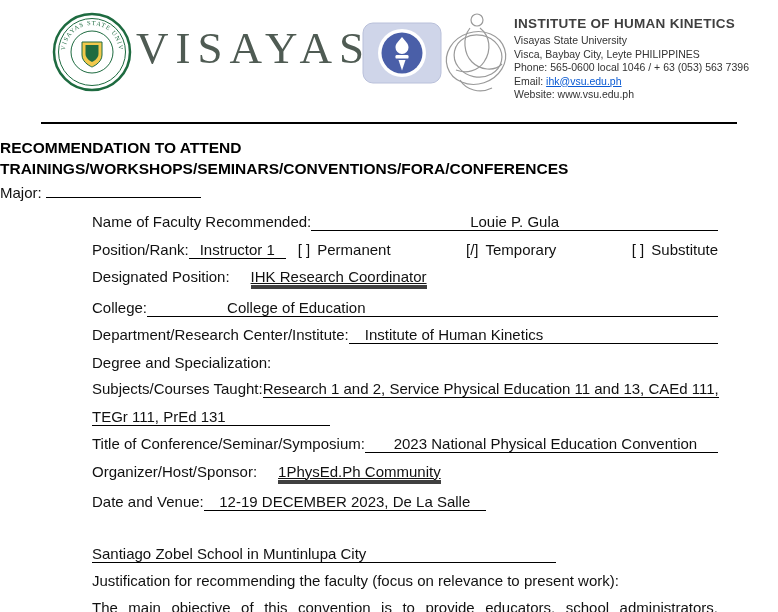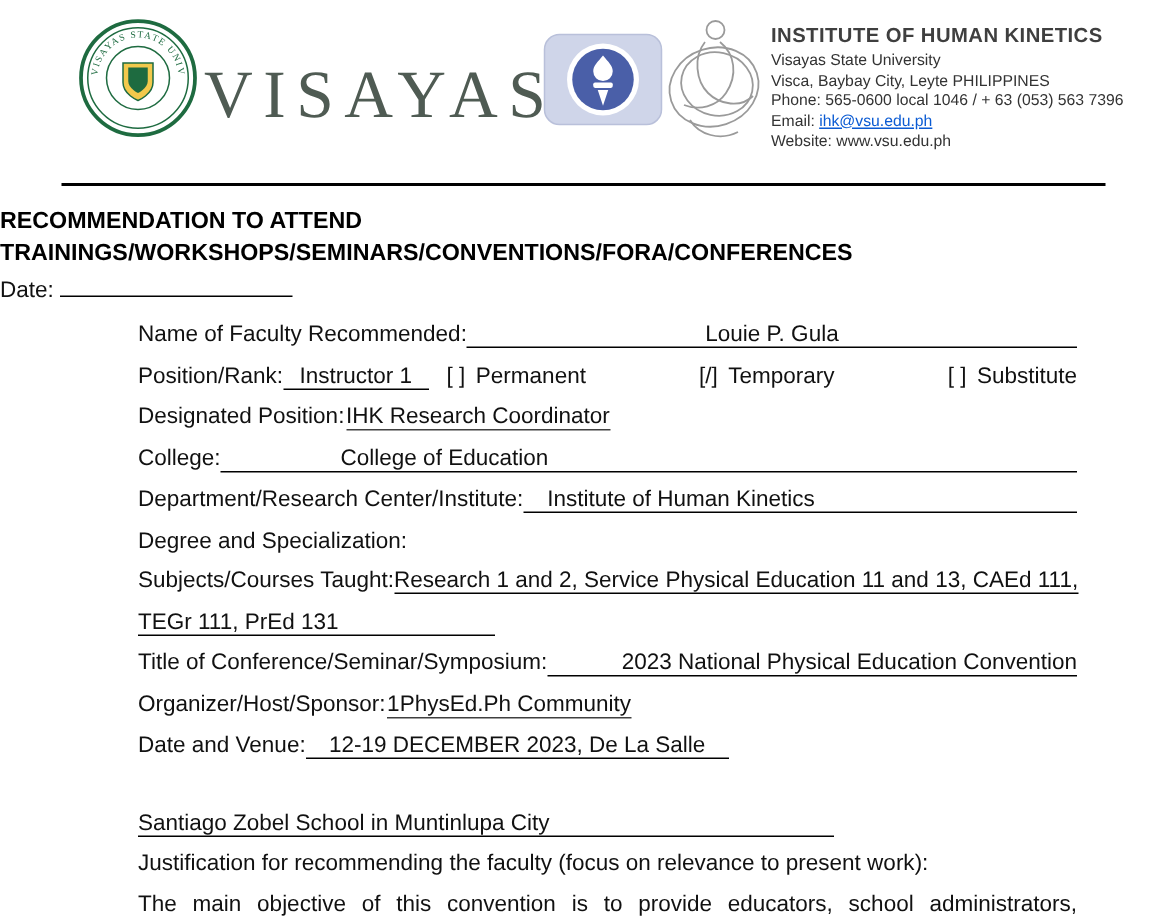--- a/index.html
+++ b/index.html
@@ -4,21 +4,21 @@
 <style>
   html,body { margin:0; padding:0; background:#fff; }
   .page {
     position:relative; width:778px; height:612px; overflow:hidden;
     background:#fff; font-family:"Liberation Sans", sans-serif; color:#111;
   }
 
   
   .masthead { position:relative; height:122px; }
   .seal     { position:absolute; left:52px;  top:12px; }
-  .wordmark { position:absolute; left:136px; top:39px; }
+  .wordmark { position:absolute; left:136px; top:24px; }
   .wm1 { font-family:"Liberation Serif", serif; font-size:45px; letter-spacing:7px;
          color:#4f5b53; line-height:48px; }
   .wm2 { font-family:"Liberation Serif", serif; font-size:15px; letter-spacing:4.5px;
          color:#4f5b53; padding-left:4px; margin-top:1px; }
   .torchlogo { position:absolute; left:362px; top:22px; }
   .ihklogo   { position:absolute; left:440px; top:6px;  }
   .contact { position:absolute; left:514px; top:16px; }
   .inst { font-weight:bold; font-size:13.5px; color:#3f3f3f; letter-spacing:0.3px; margin-bottom:3px; }
   .contact .cl { font-size:10.5px; color:#333; line-height:13.5px; }
   .contact a.link { color:#0b5bd3; text-decoration:underline; }
@@ -31,25 +31,25 @@
   .daterow { font-size:15px; margin-top:4px; }
   .dateline { display:inline-block; width:155px; border-bottom:1px solid #000; height:14px; margin-left:4px; }
 
   
   .formbody { margin:13px 60px 0 92px; font-size:15px; }
   .row { display:flex; align-items:baseline; margin-bottom:10.5px; line-height:16px; }
   .lbl { white-space:pre;text-align:center; }
   .fill { flex:1; border-bottom:1px solid #000; text-align:center; white-space:nowrap; min-height:16px; }
   .fill.vleft  { text-align:left; padding-left:16px; }
   .fill.vcoll  { text-align:left; padding-left:80px; }
-  .fill.vnear  { text-align:right; padding-left:8px; }
+  .fill.vnear  { text-align:center; padding-left:8px; }
   .fill.short  { flex:0 0 auto; width:97px; }
   .fill.dv     { flex:0 0 auto; width:282px; }
   .fill.endgap { margin-right:18px; }
-  .uval { border-bottom:1px solid #404040; margin-left:1px; white-space:nowrap; }
+  .uval { border-bottom:4px solid #404040; margin-left:21px; white-space:nowrap;text-decoration:underline; }
   .contspan { display:inline-block; border-bottom:1px solid #000; white-space:nowrap; }
   .w-subj2 { width:238px; }
   .w-venue2 { width:464px;margin-top:24px; }
 
   .cbgroup { flex:1; display:flex; justify-content:space-between; padding-left:12px; }
   .cbitem { white-space:pre; }
   .cbitem .box { margin-right:7px; }
 
   .ital { }
   .para-line { line-height:16px; padding-bottom:6px; border-bottom:1px solid #000;
@@ -119,21 +119,21 @@
       </div>
     </div>
   </div>
 
   <div class="rule"></div>
 
   <div class="titleblock">
     <div class="t-line">RECOMMENDATION TO ATTEND</div>
     <div class="t-line">TRAININGS/WORKSHOPS/SEMINARS/CONVENTIONS/FORA/CONFERENCES</div>
     <div class="daterow">
-      <span>Date:</span><span class="dateline"></span>
+      <span>Major:</span><span class="dateline"></span>
     </div>
   </div>
 
   <div class="formbody">
 
     <div class="row">
       <span class="lbl">Name of Faculty Recommended:</span>
       <span class="fill">Louie P. Gula</span>
     </div>
 

